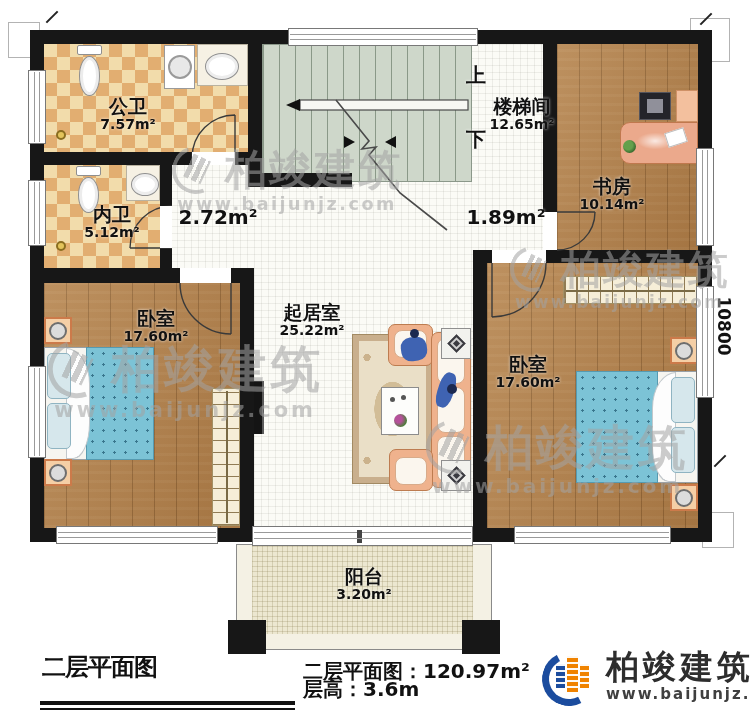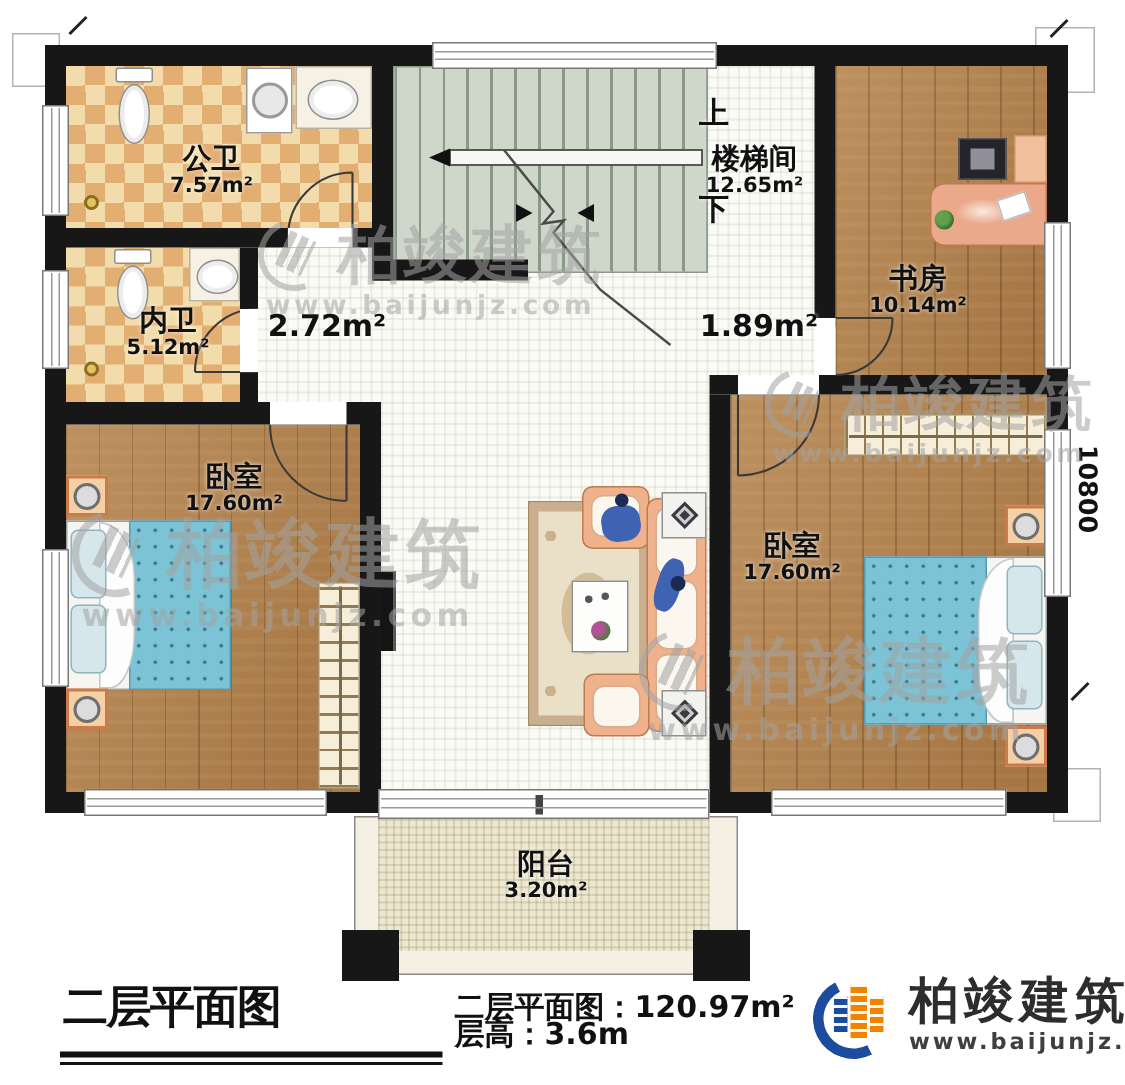--- a/index.html
+++ b/index.html
@@ -95,21 +95,21 @@
       font-weight:bold;pointer-events:none;white-space:nowrap;line-height:1;}
   .wmrow{display:flex;align-items:center;gap:.12em;}
   .wmicon{display:inline-block;width:.95em;height:.95em;border-radius:50%;border:.1em solid transparent;
       border-left-color:currentColor;border-bottom-color:currentColor;transform:rotate(25deg);position:relative;flex:none;}
   .wmicon::after{content:"";position:absolute;left:28%;top:16%;width:46%;height:62%;
       background:repeating-linear-gradient(90deg,currentColor 0 28%,transparent 28% 44%);}
   .wmmain{font-size:1em;letter-spacing:.06em;}
   .wmsub{font-size:.42em;letter-spacing:.14em;margin-top:.12em;margin-left:.3em;}
   
   .ft{position:absolute;z-index:90;white-space:nowrap;}
-  .title{font-size:30px;font-weight:bold;letter-spacing:-1px;}
+  .title{font-size:24px;font-weight:bold;letter-spacing:-1px;}
   .scale{font-size:29px;font-weight:600;letter-spacing:1px;}
   .meta{font-size:20px;font-weight:bold;}
   .uline{position:absolute;background:#111;z-index:90;}
   .logo{position:absolute;display:flex;align-items:flex-start;gap:8px;z-index:90;}
   .logoicon{position:relative;width:58px;height:58px;flex:none;}
   .logoarc{position:absolute;inset:2px;border-radius:50%;border:7px solid transparent;
       border-left-color:#1b4c9e;border-bottom-color:#1b4c9e;transform:rotate(18deg);}
   .lb{position:absolute;background-image:repeating-linear-gradient(0deg,transparent 0 4px,rgba(255,255,255,.95) 4px 6px);}
   .logotext{display:flex;flex-direction:column;}
   .logoname{font-size:33px;font-weight:bold;letter-spacing:4px;color:#2d2d2d;line-height:1.05;}
@@ -245,39 +245,43 @@
   <div class="win h" style="left:514px;top:526px;width:157px;height:18px"></div>
   <div class="win h" style="left:252px;top:526px;width:221px;height:20px">
     <div style="position:absolute;left:104px;top:3px;width:5px;height:13px;background:#444"></div>
   </div>
 
   <div class="tick" style="left:44px;top:16px"></div>
   <div class="tick" style="left:698px;top:18px"></div>
   <div class="tick" style="left:712px;top:460px"></div>
   <div class="dimtxt" style="left:692px;top:316px;width:64px;transform:rotate(90deg)">10800</div>
 
-  <div class="rlabel" style="left:141px;top:96px">
+  <div class="rlabel" style="left:128px;top:96px">
     <span class="rname">公卫</span>
     <span class="rarea">7.57m²</span>
   </div>
   <div class="rlabel" style="left:112px;top:204px">
     <span class="rname">内卫</span>
     <span class="rarea">5.12m²</span>
   </div>
-  <div class="rlabel" style="left:503px;top:96px">
+  <div class="rlabel" style="left:522px;top:96px">
     <span class="rname">楼梯间</span>
     <span class="rarea">12.65m²</span>
   </div>
   <div class="rlabel" style="left:612px;top:176px">
     <span class="rname">书房</span>
     <span class="rarea">10.14m²</span>
   </div>
   <div class="rlabel" style="left:156px;top:308px">
     <span class="rname">卧室</span>
     <span class="rarea">17.60m²</span>
+  </div>
+  <div class="rlabel" style="left:312px;top:302px">
+    <span class="rname">起居室</span>
+    <span class="rarea">25.22m²</span>
   </div>
   <div class="rlabel" style="left:528px;top:354px">
     <span class="rname">卧室</span>
     <span class="rarea">17.60m²</span>
   </div>
   <div class="rlabel" style="left:364px;top:566px">
     <span class="rname">阳台</span>
     <span class="rarea">3.20m²</span>
   </div>
   <div class="num" style="left:218px;top:205px">2.72m²</div>

